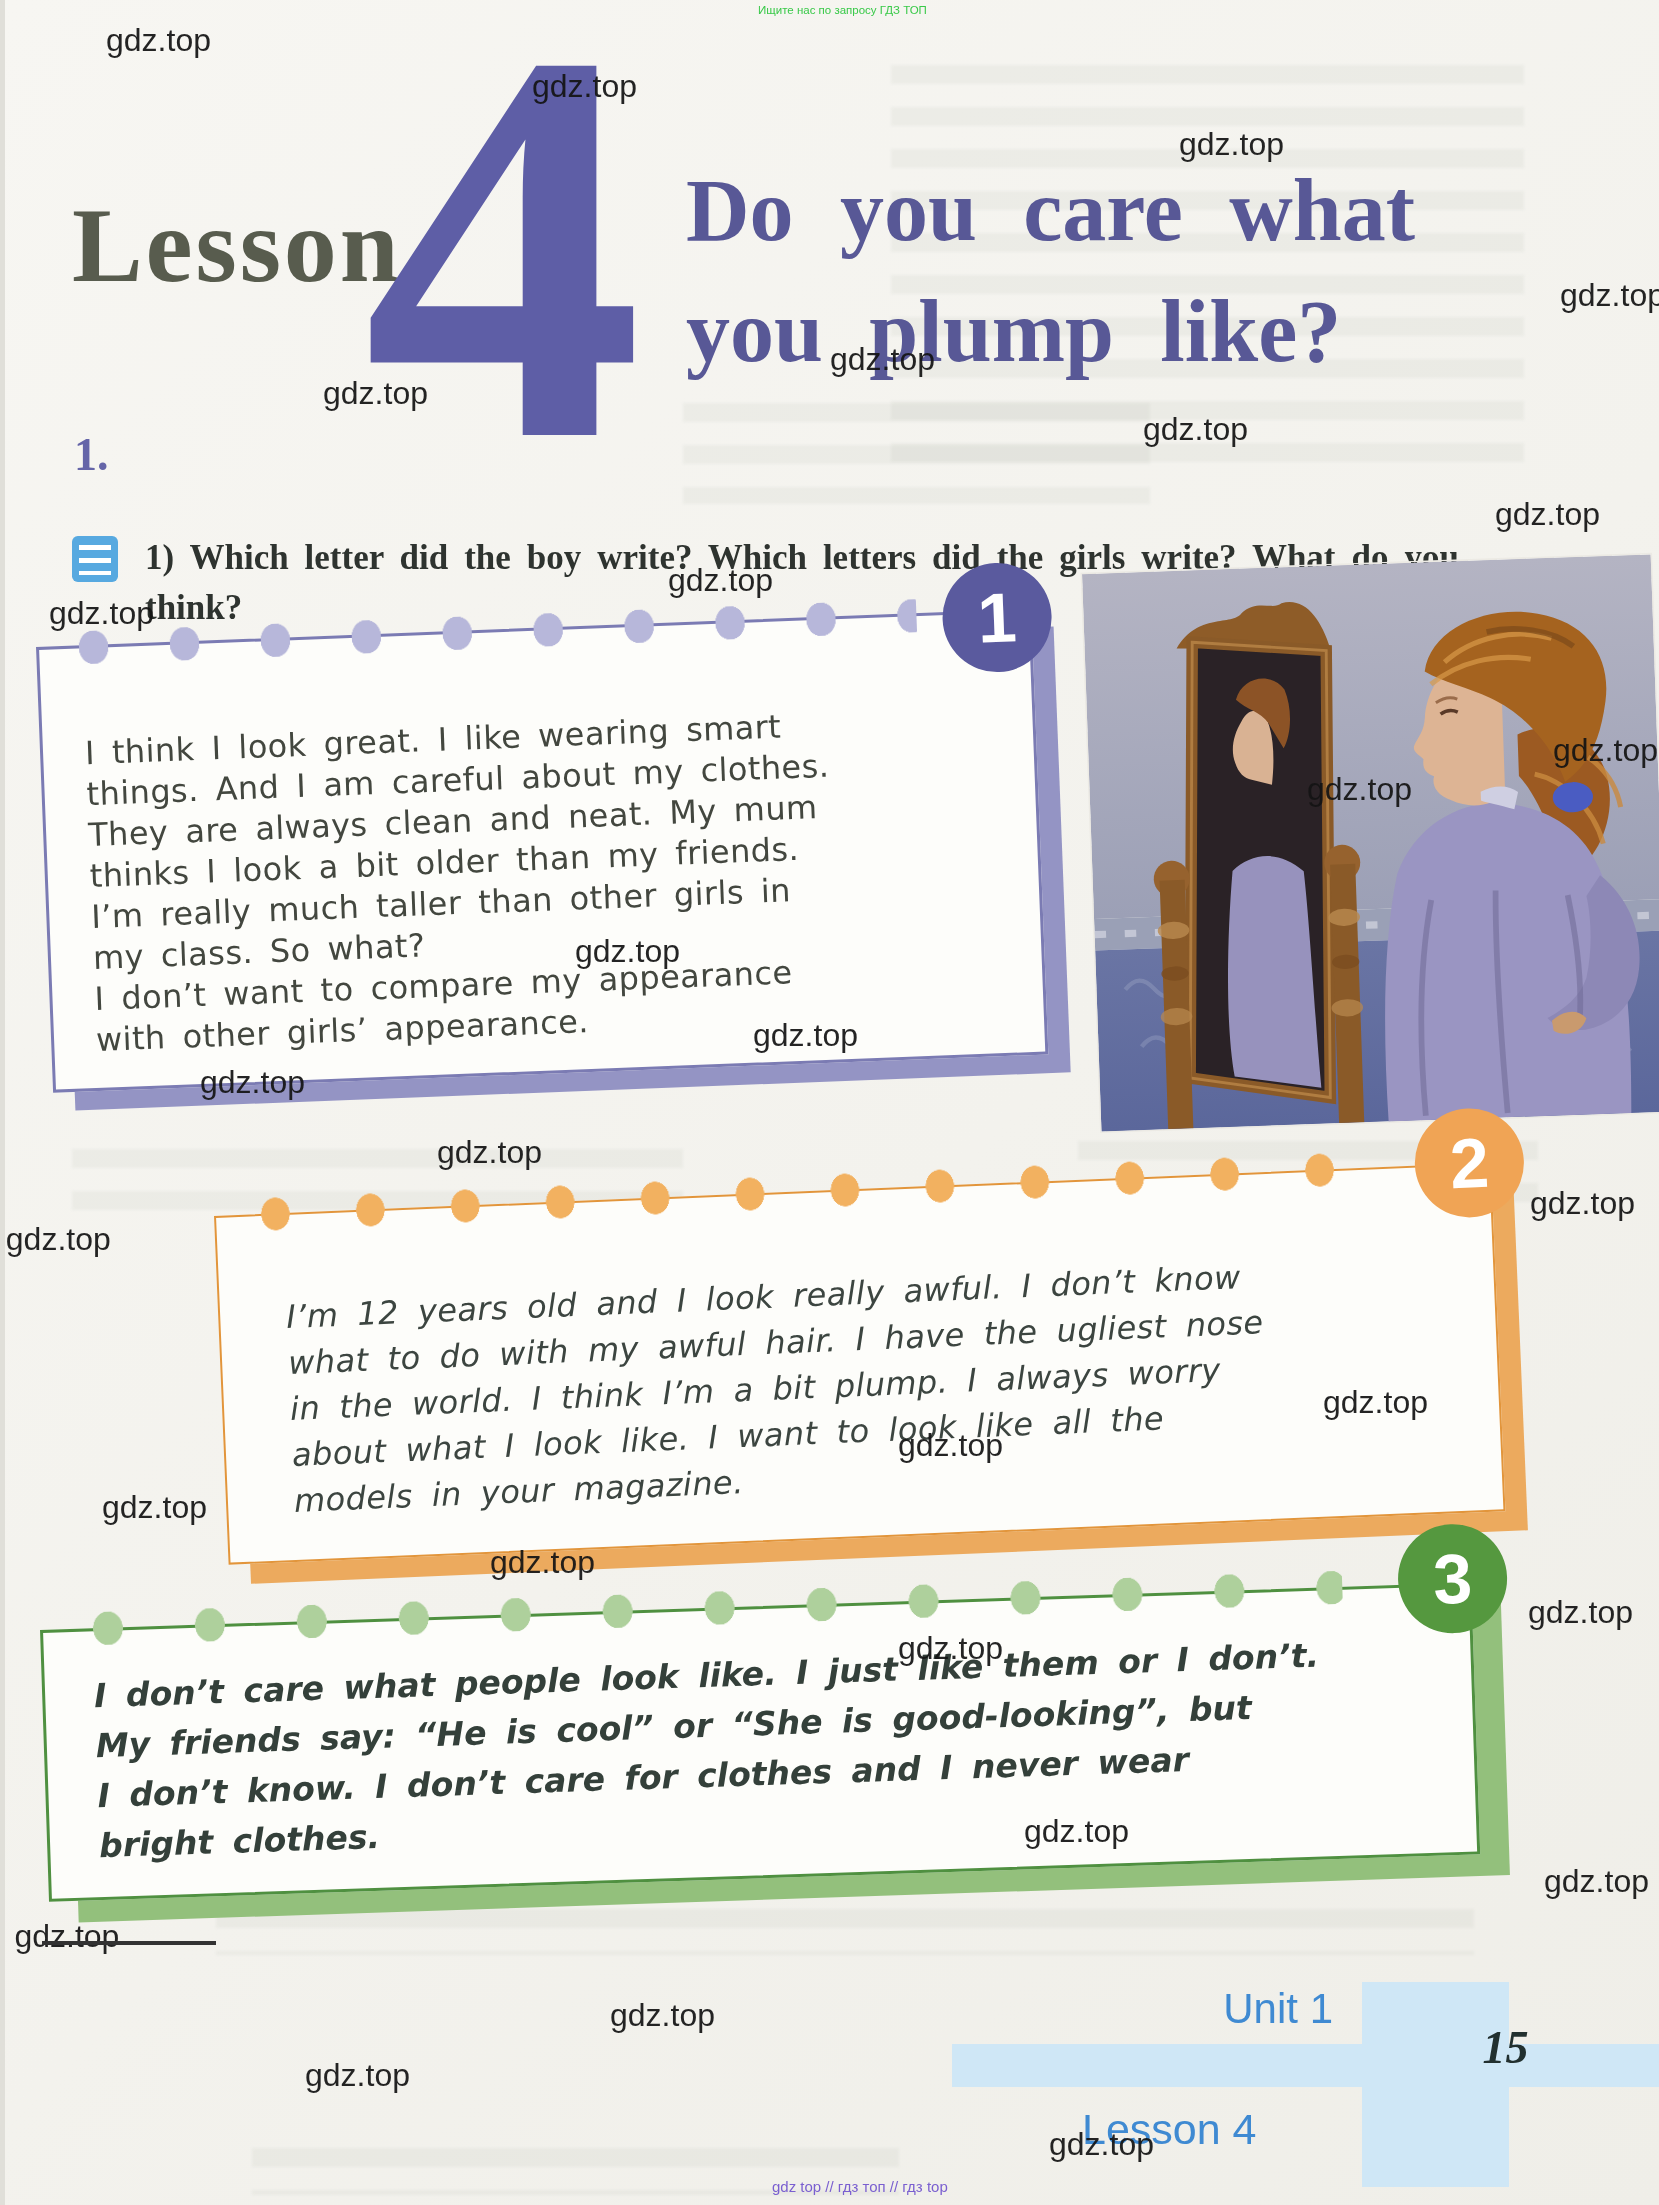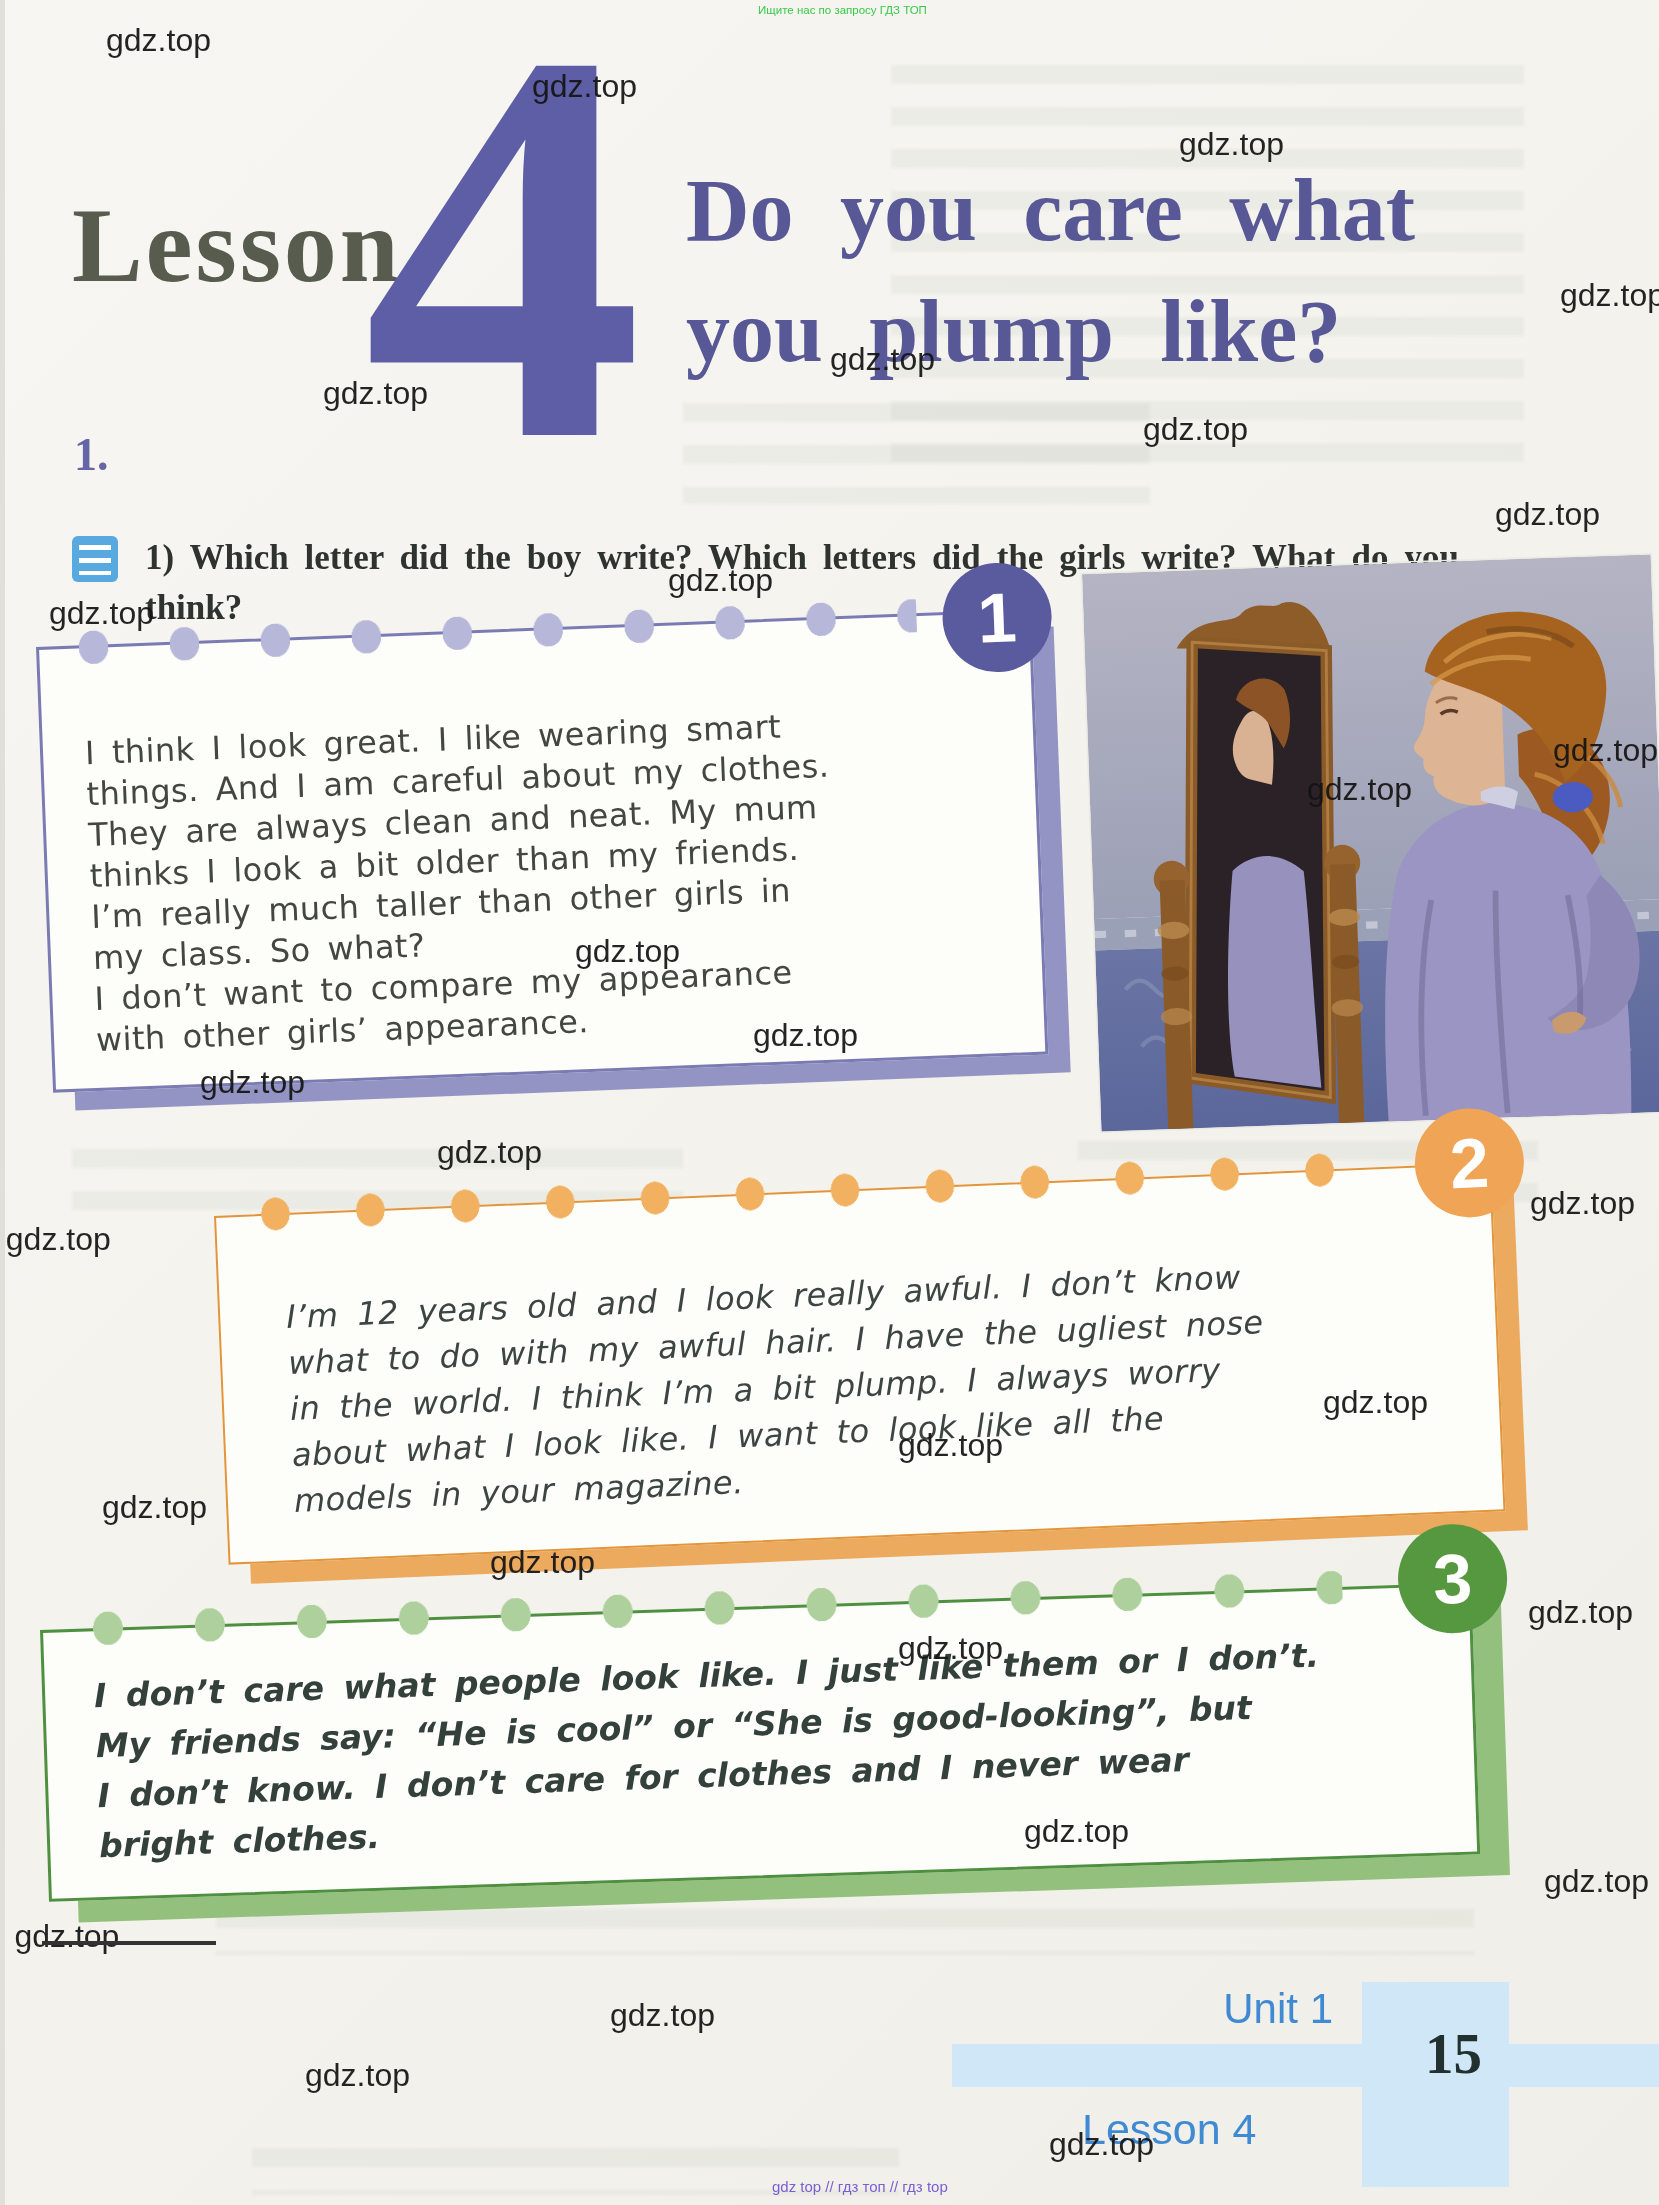--- a/index.html
+++ b/index.html
@@ -85,22 +85,22 @@
   .footnote{position:absolute;left:72px;top:1958px;font-family:"Liberation Serif",serif;
     font-size:32px;color:#2f2f2d;word-spacing:4.3px;}
   .footnote sup{font-size:20px;}
 
   
   .bar{position:absolute;left:952px;top:2044px;width:707px;height:43px;background:#cfe7f6;}
   .vrect{position:absolute;left:1362px;top:1982px;width:147px;height:205px;background:#cfe7f6;}
   .unit{position:absolute;left:1150px;top:1985px;width:183px;text-align:right;
     font-size:42px;color:#3f8ad2;}
   .lesson4{position:absolute;left:1034px;top:2105px;font-size:43px;color:#3f8ad2;margin-left:48px;}
-  .pagenum{position:absolute;left:1380px;top:2021px;width:147px;text-align:center;
-    font-family:"Liberation Serif",serif;font-weight:bold;font-size:57px;color:#22302f;}
+  .pagenum{position:absolute;left:1432px;top:2021px;width:147px;text-align:center;
+    font-family:"Liberation Serif",serif;font-weight:bold;font-size:46px;color:#22302f;font-style:italic;}
 
   
   .wm-layer{position:absolute;inset:0;z-index:20;pointer-events:none;}
   .wm{position:absolute;font-size:32px;color:#141414;opacity:.93;font-family:"Liberation Sans",sans-serif;}
   .search-note{position:absolute;left:758px;top:3.6px;font-size:11.5px;color:#38c948;z-index:21;}
   .footer-tags{position:absolute;left:772px;top:2178px;font-size:15px;color:#7a5fd0;z-index:21;}
 </style>
 </head>
 <body>
 

